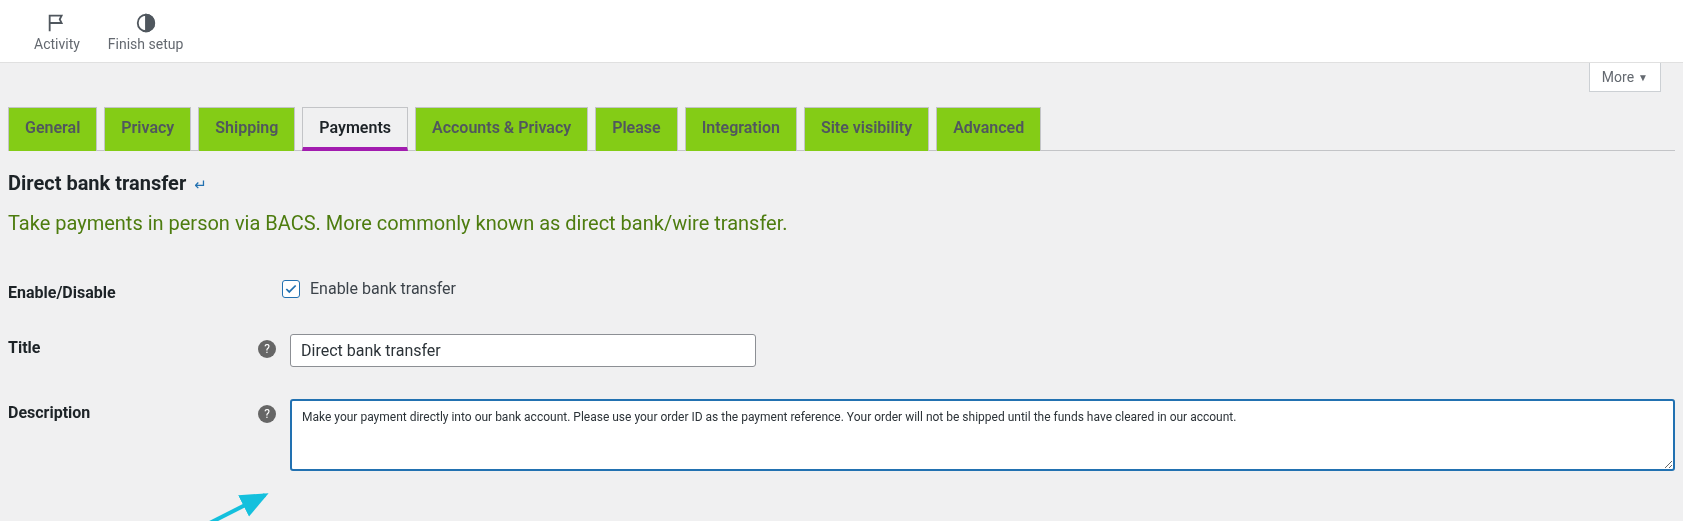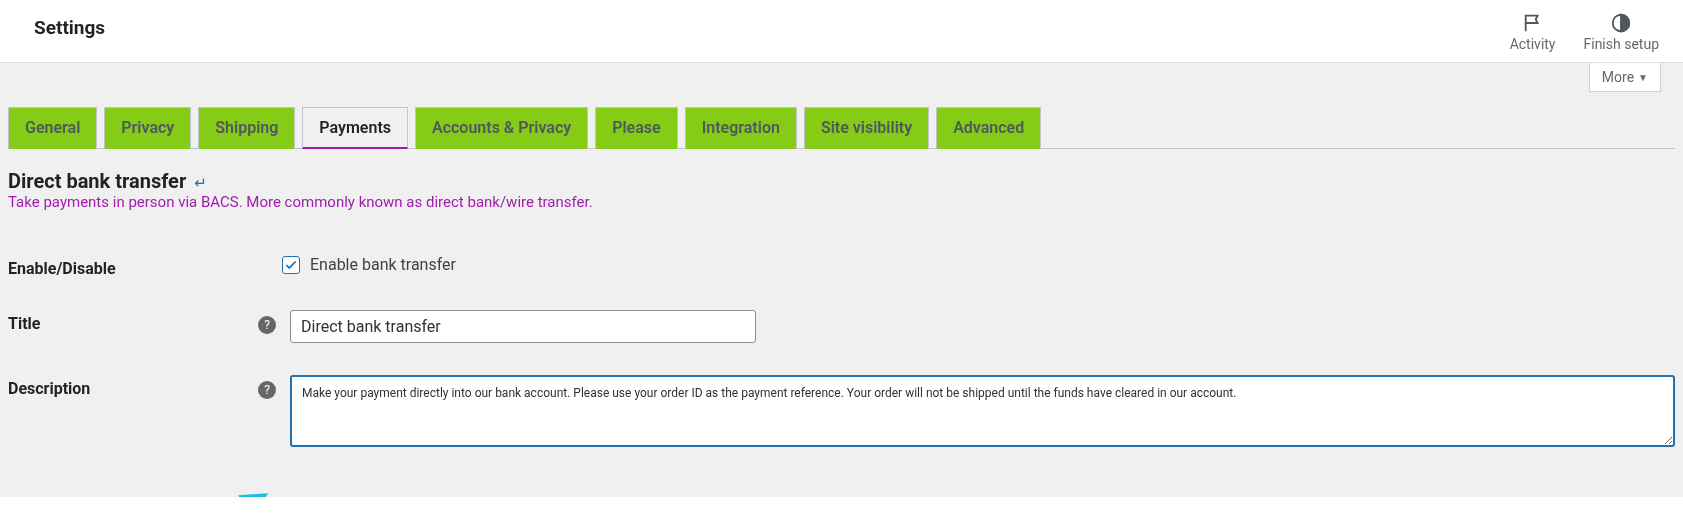--- a/index.html
+++ b/index.html
@@ -12,27 +12,27 @@
   .header-action-icon { width: 22px; height: 22px; display: flex; align-items: center; justify-content: center; }
   .header-action-label { font-size: 14px; color: #646970; }
   
   .content { background: #f0f0f1; padding: 0 8px 30px 8px; position: relative; }
   
   .help-btn { position: absolute; top: 0; right: 22px; background: #fff; border: 1px solid #ccd0d4; border-top: none; padding: 6px 12px; font-size: 14px; color: #646970; cursor: pointer; display: flex; align-items: center; gap: 4px; }
   .help-caret { font-size: 10px; }
   
   .tabs { display: flex; gap: 7px; padding-top: 44px; border-bottom: 1px solid #c3c4c7; }
   .tab { background: #84cc16; border: 1px solid #c3c4c7; border-bottom: none; padding: 10px 16px; font-size: 16px; font-weight: 600; color: #50575e; cursor: pointer; margin-bottom: -1px; }
-  .tab.active { background: #f0f0f1; border-bottom: 2px solid #a21caf; color: #1d2327; }
+  .tab.active { background: #f0f0f1; border-bottom: 4px solid #a21caf; color: #1d2327; }
   
   .section { padding: 20px 0 0 0; }
   .section-title-row { display: flex; align-items: baseline; gap: 8px; }
   .section-title { font-size: 20px; font-weight: 700; color: #1d2327; }
   .return-link { color: #2271b1; font-size: 15px; text-decoration: none; }
-  .section-desc { font-size: 15px; color: #a21caf; }
+  .section-desc { font-size: 20px; color: #4d7c0f; margin-top: 16px; }
   
   .form-table { margin-top: 28px; }
   .form-row { display: flex; align-items: flex-start; padding: 16px 0; }
   .form-label { width: 250px; font-size: 16px; font-weight: 700; color: #1d2327; padding-top: 4px; }
   .form-help-icon { width: 18px; height: 18px; background: #666; border-radius: 50%; color: #fff; font-size: 12px; display: flex; align-items: center; justify-content: center; margin-right: 14px; margin-top: 6px; flex-shrink: 0; }
   .form-control-wrap { flex: 1; display: flex; align-items: flex-start; }
   .form-control { flex: 1; }
   
   .checkbox-wrap { display: flex; align-items: center; gap: 10px; margin-left: 24px; }
   .checkbox { width: 18px; height: 18px; border: 1.5px solid #2271b1; border-radius: 3px; display: flex; align-items: center; justify-content: center; background: #fff; }
@@ -41,21 +41,20 @@
   
   .text-input { width: 466px; padding: 6px 10px; font-size: 16px; border: 1px solid #8c8f94; border-radius: 3px; background: #fff; color: #2c3338; font-family: inherit; }
   .textarea { width: 100%; padding: 8px 10px; font-size: 12px; border: 2px solid #2271b1; border-radius: 3px; background: #fff; color: #2c3338; resize: both; line-height: 1.4; min-height: 72px; outline: none; font-family: inherit; }
   
   .arrow { position: absolute; left: 180px; top: 420px; pointer-events: none; }
 </style>
 </head>
 <body>
 
 <div class="header">
-  <div class="header-title">Settings</div>
   <div class="header-actions">
     <div class="header-action">
       <div class="header-action-icon">
         <svg viewBox="0 0 24 24" width="22" height="22" fill="none" stroke="#50575e" stroke-width="2">
             <path d="M4 21V4h13l-2 4 2 4H4"></path>
           </svg>
       </div>
       <div class="header-action-label">Activity</div>
     </div>
     <div class="header-action">

